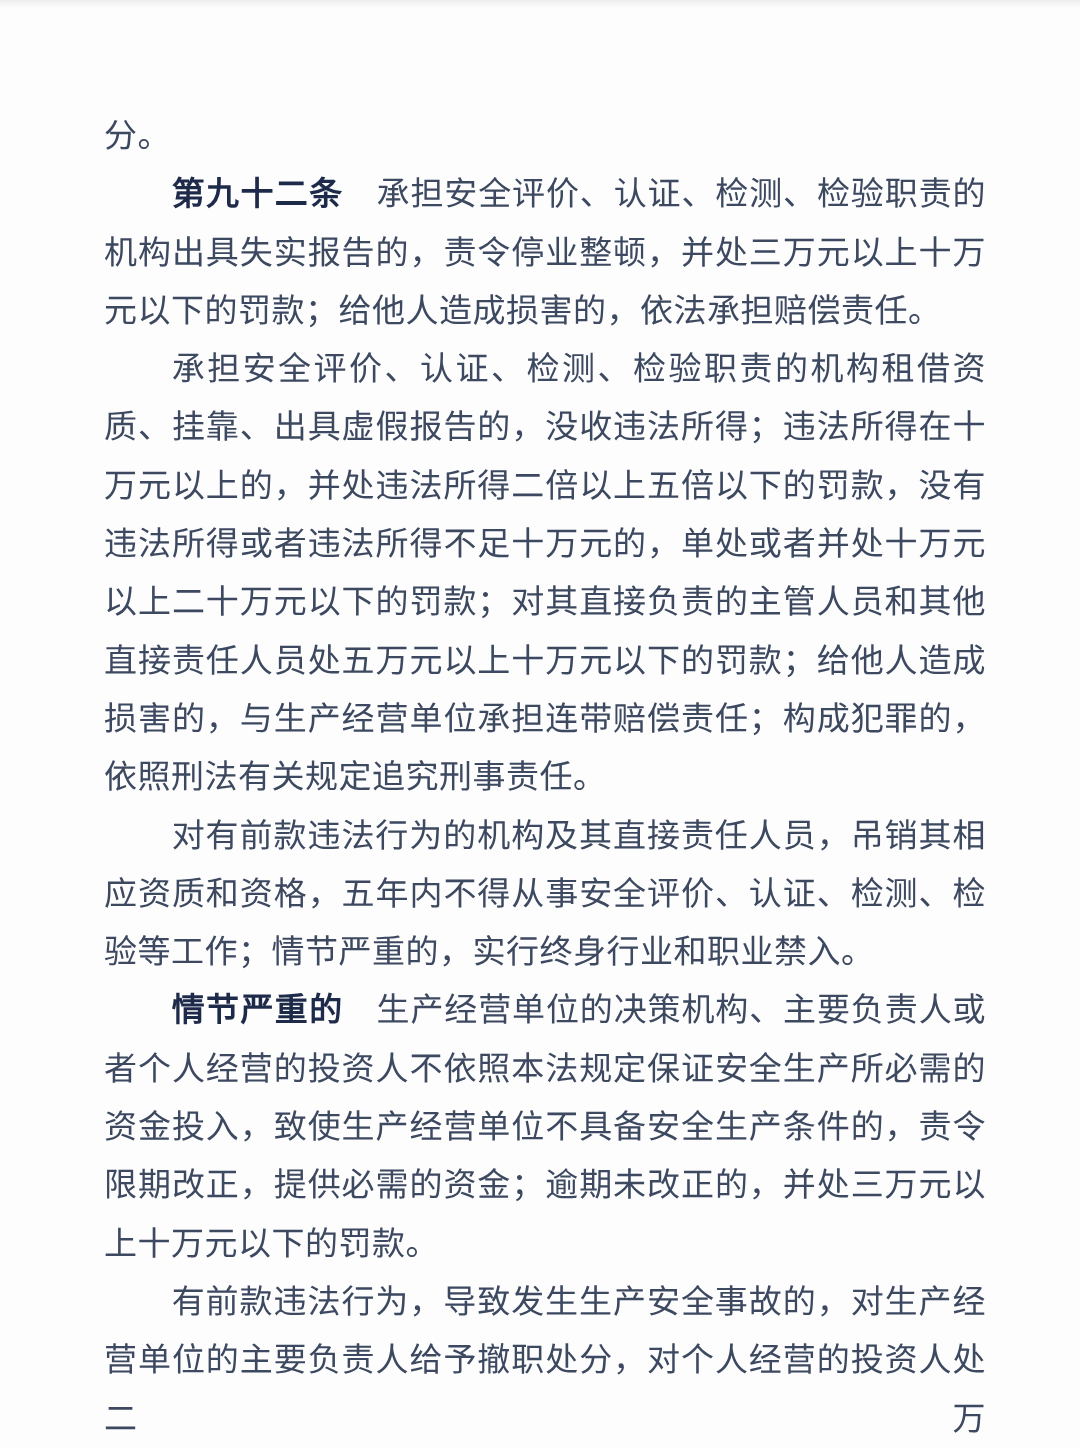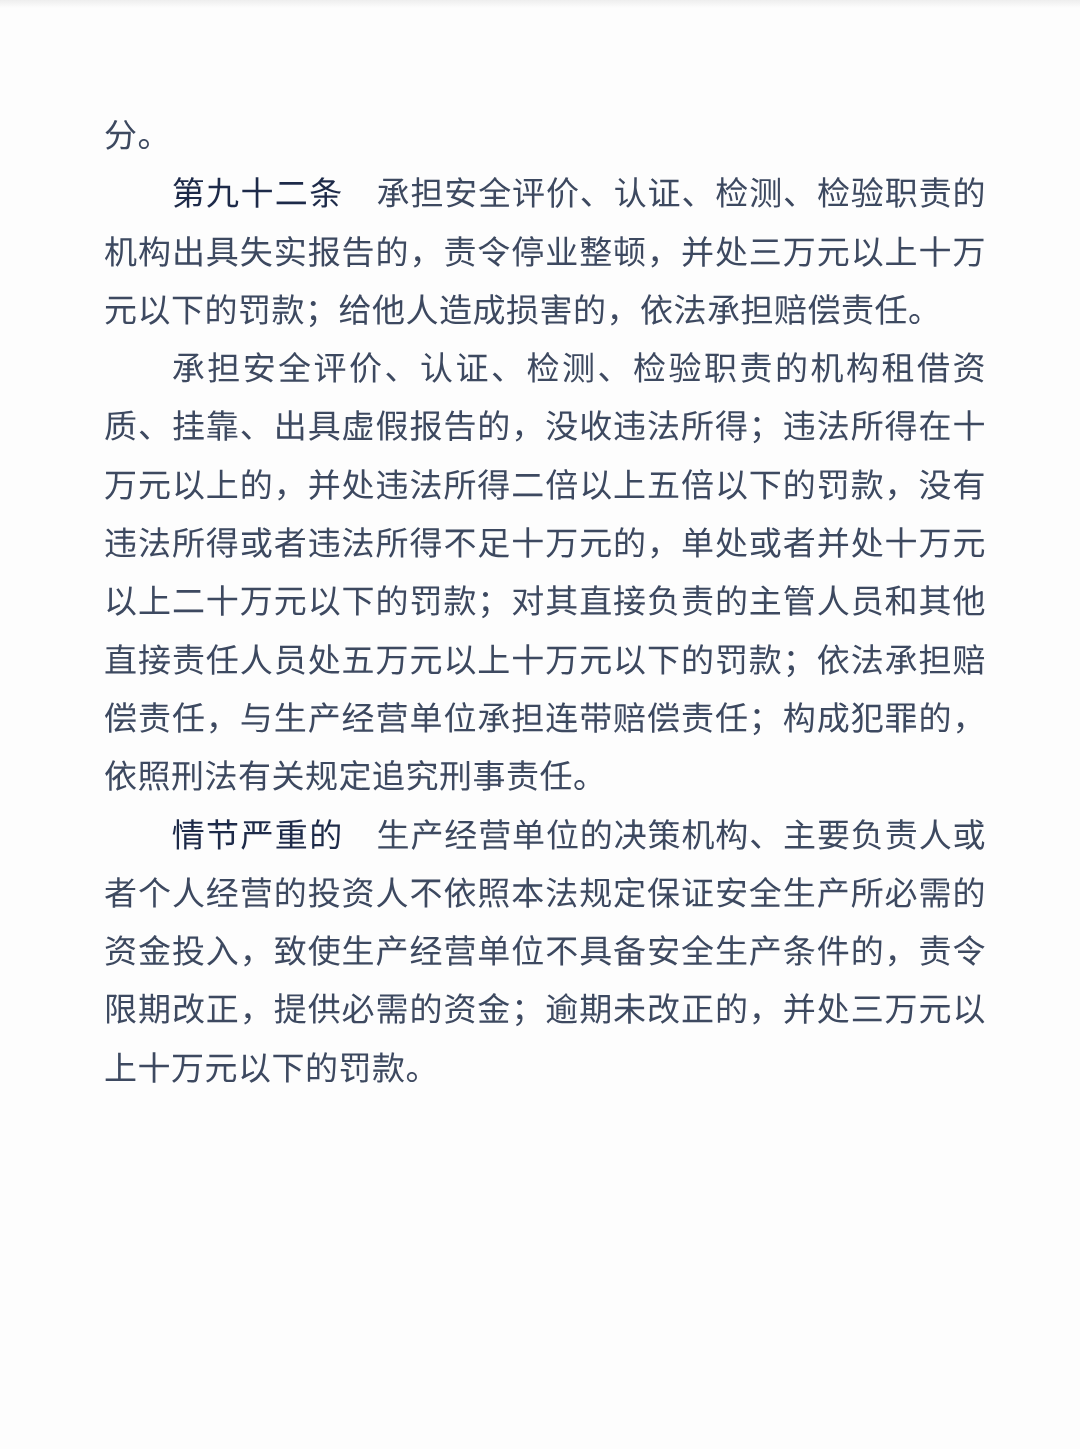--- a/index.html
+++ b/index.html
@@ -34,40 +34,42 @@
   }
   .para {
     margin: 0;
     padding: 0;
   }
   .indent {
     text-indent: 2.05em;
   }
   .art-no {
     font-family: "Liberation Sans", "DejaVu Sans", sans-serif;
-    font-weight: 400;
+    font-weight: 700;
     color: var(--heading-color, #1d2a49);
     margin-right: 1.0em;
     letter-spacing: 1px;
   }
   .cutoff {
     
     text-align-last: justify;
   }
 </style>
 </head>
 <body style="background: rgb(253, 253, 253);">
 
 <div class="scan-edge"></div>
 
 <div class="doc-page">
 
   <p class="para">分。</p>
 
   <p class="para indent"><span class="art-no">第九十二条</span><span>承担安全评价、认证、检测、检验职责的机构出具失实报告的，责令停业整顿，并处三万元以上十万元以下的罚款；给他人造成损害的，依法承担赔偿责任。</span></p>
 
-  <p class="para indent">承担安全评价、认证、检测、检验职责的机构租借资质、挂靠、出具虚假报告的，没收违法所得；违法所得在十万元以上的，并处违法所得二倍以上五倍以下的罚款，没有违法所得或者违法所得不足十万元的，单处或者并处十万元以上二十万元以下的罚款；对其直接负责的主管人员和其他直接责任人员处五万元以上十万元以下的罚款；依法承担赔偿责任，与生产经营单位承担连带赔偿责任；构成犯罪的，依照刑法有关规定追究刑事责任。</p>
+  <p class="para indent">承担安全评价、认证、检测、检验职责的机构租借资质、挂靠、出具虚假报告的，没收违法所得；违法所得在十万元以上的，并处违法所得二倍以上五倍以下的罚款，没有违法所得或者违法所得不足十万元的，单处或者并处十万元以上二十万元以下的罚款；对其直接负责的主管人员和其他直接责任人员处五万元以上十万元以下的罚款；给他人造成损害的，与生产经营单位承担连带赔偿责任；构成犯罪的，依照刑法有关规定追究刑事责任。</p>
 
+  <p class="para indent">对有前款违法行为的机构及其直接责任人员，吊销其相应资质和资格，五年内不得从事安全评价、认证、检测、检验等工作；情节严重的，实行终身行业和职业禁入。</p>
 
   <p class="para indent"><span class="art-no">情节严重的</span><span>生产经营单位的决策机构、主要负责人或者个人经营的投资人不依照本法规定保证安全生产所必需的资金投入，致使生产经营单位不具备安全生产条件的，责令限期改正，提供必需的资金；逾期未改正的，并处三万元以上十万元以下的罚款。</span></p>
 
+  <p class="para indent cutoff">有前款违法行为，导致发生生产安全事故的，对生产经营单位的主要负责人给予撤职处分，对个人经营的投资人处二万</p>
 
 </div>
 
 </body></html>

